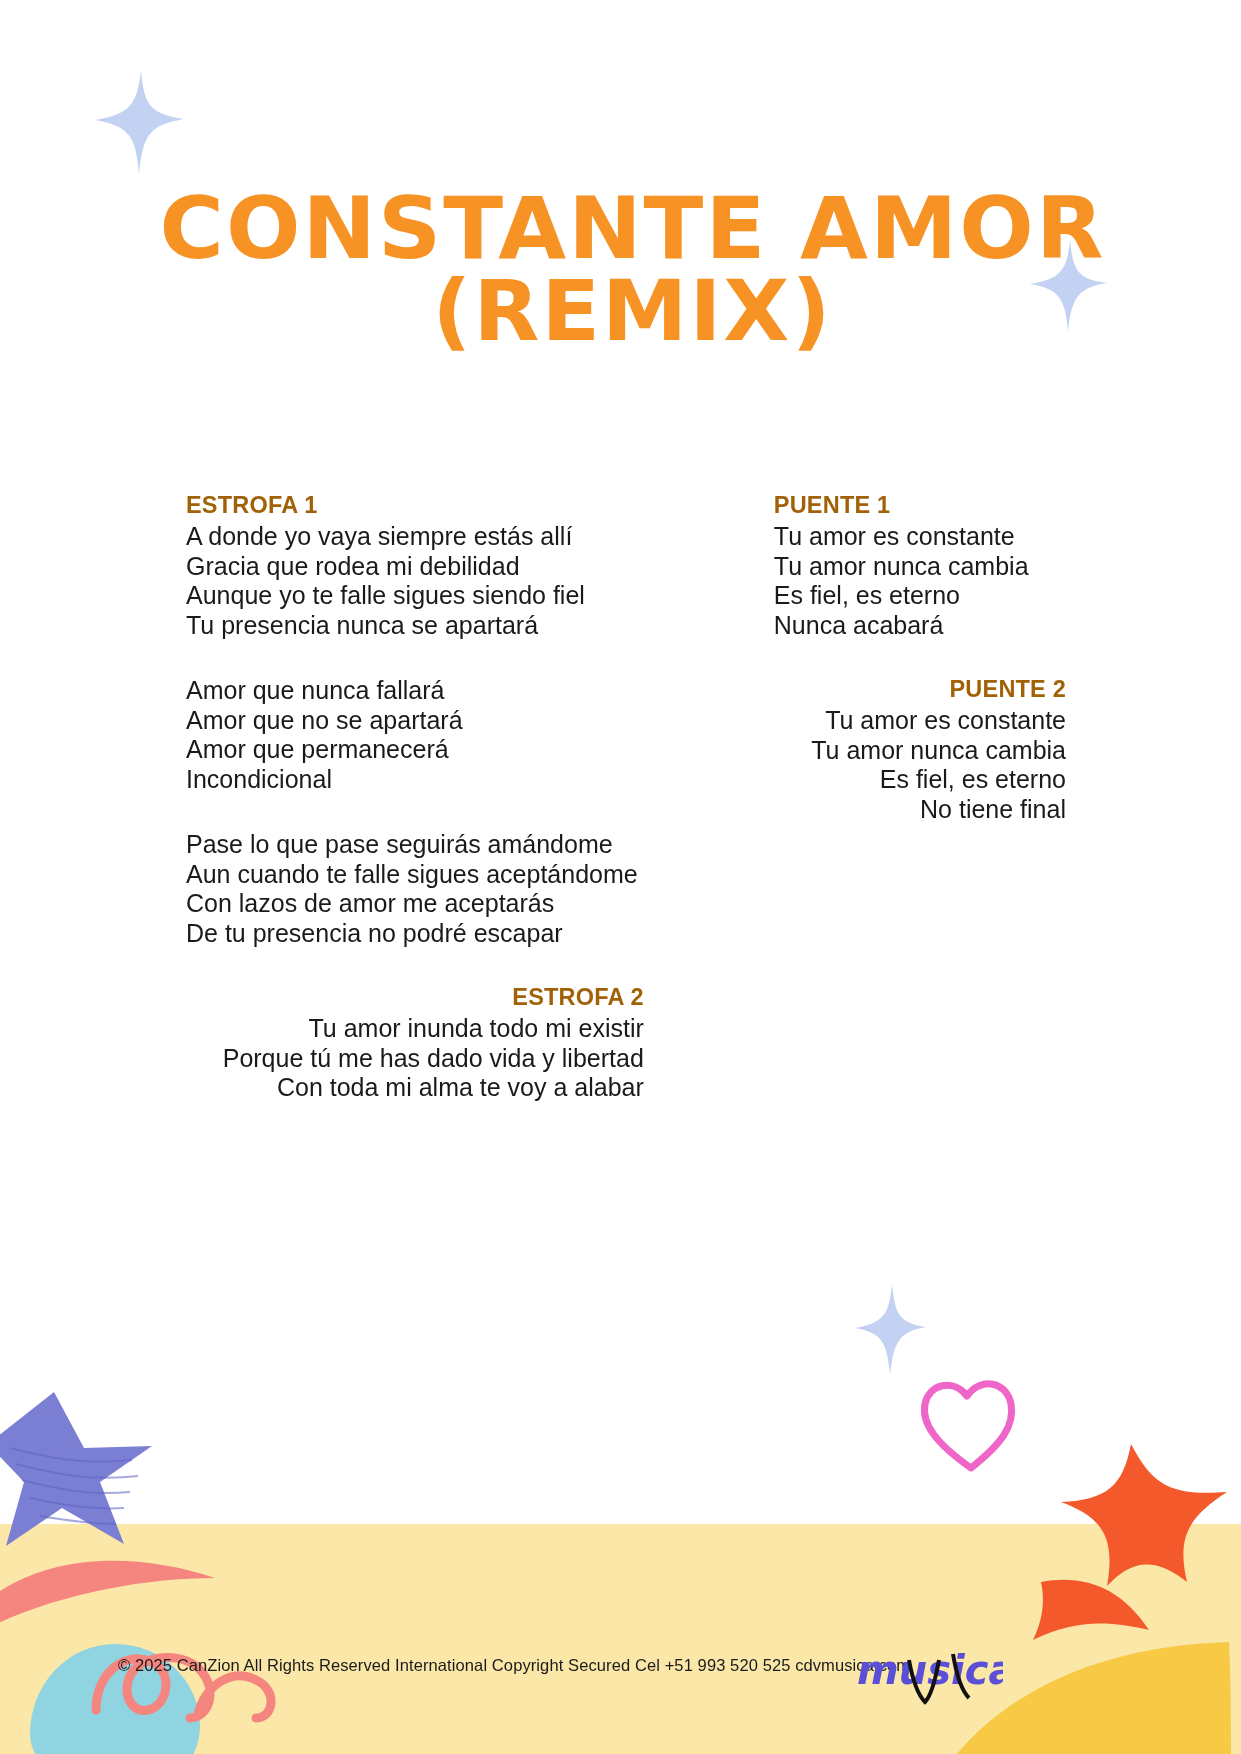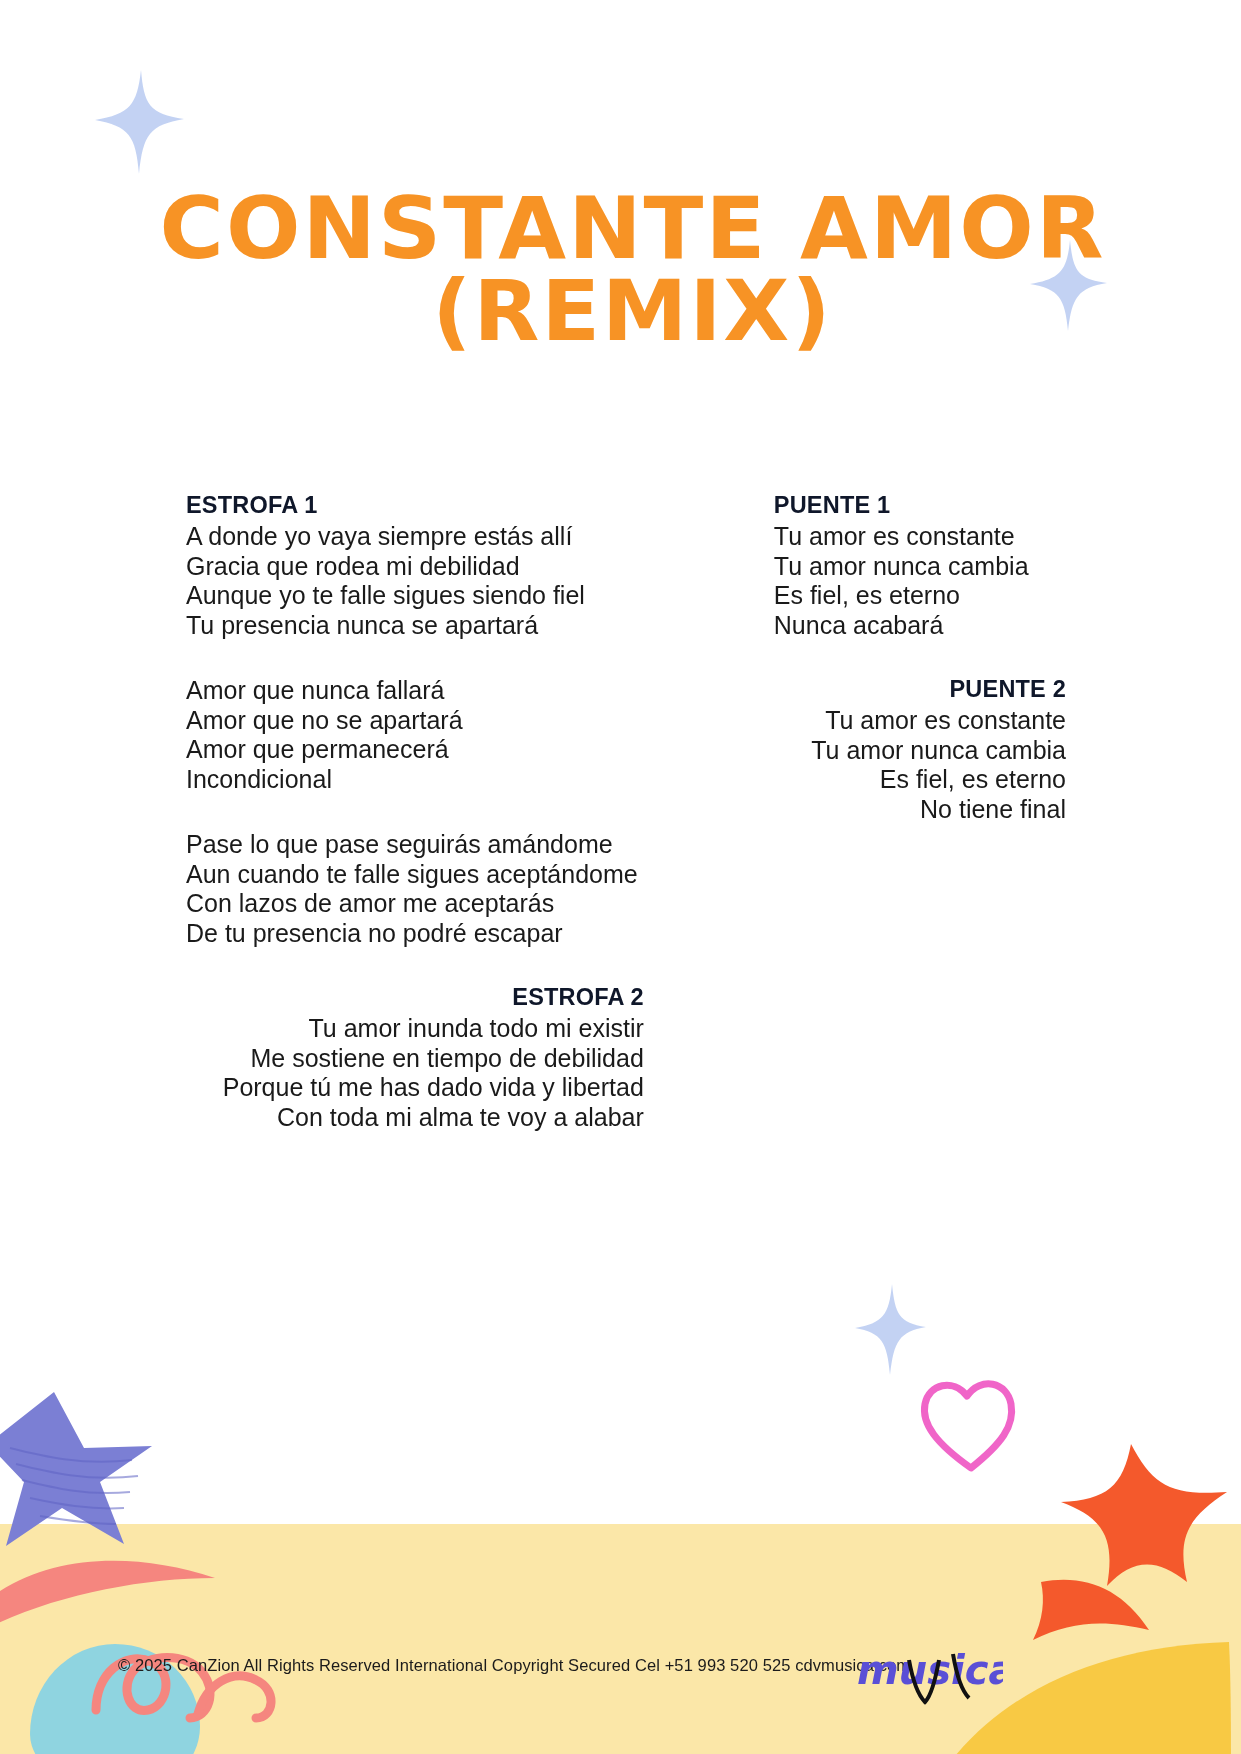--- a/index.html
+++ b/index.html
@@ -128,21 +128,21 @@
   .col.right { width: 300px; }
 
   .section { margin-bottom: 36px; }
   .section:last-child { margin-bottom: 0; text-align: right; }
 
   .section-title {
     font-family: "Liberation Sans", sans-serif;
     font-weight: bold;
     font-size: 23.5px;
     letter-spacing: .2px;
-    color: #0f172a;
+    color: #a16207;
     margin-bottom: 3px;
   }
   .line {
     font-family: Liberation Sans, sans-serif;
     font-size: 25px;
     line-height: 1.18;
     color: #1a1a1a;
     white-space: pre;
   }
 
@@ -267,21 +267,20 @@
     <div class="section">
       <div class="line">Pase lo que pase seguirás amándome</div>
       <div class="line">Aun cuando te falle sigues aceptándome</div>
       <div class="line">Con lazos de amor me aceptarás</div>
       <div class="line">De tu presencia no podré escapar</div>
     </div>
 
     <div class="section">
       <div class="section-title">ESTROFA 2</div>
       <div class="line">Tu amor inunda todo mi existir</div>
-      <div class="line">Me sostiene en tiempo de debilidad</div>
       <div class="line">Porque tú me has dado vida y libertad</div>
       <div class="line">Con toda mi alma te voy a alabar</div>
     </div>
 
   </div>
 
   <div class="col right">
 
     <div class="section">
       <div class="section-title">PUENTE 1</div>

